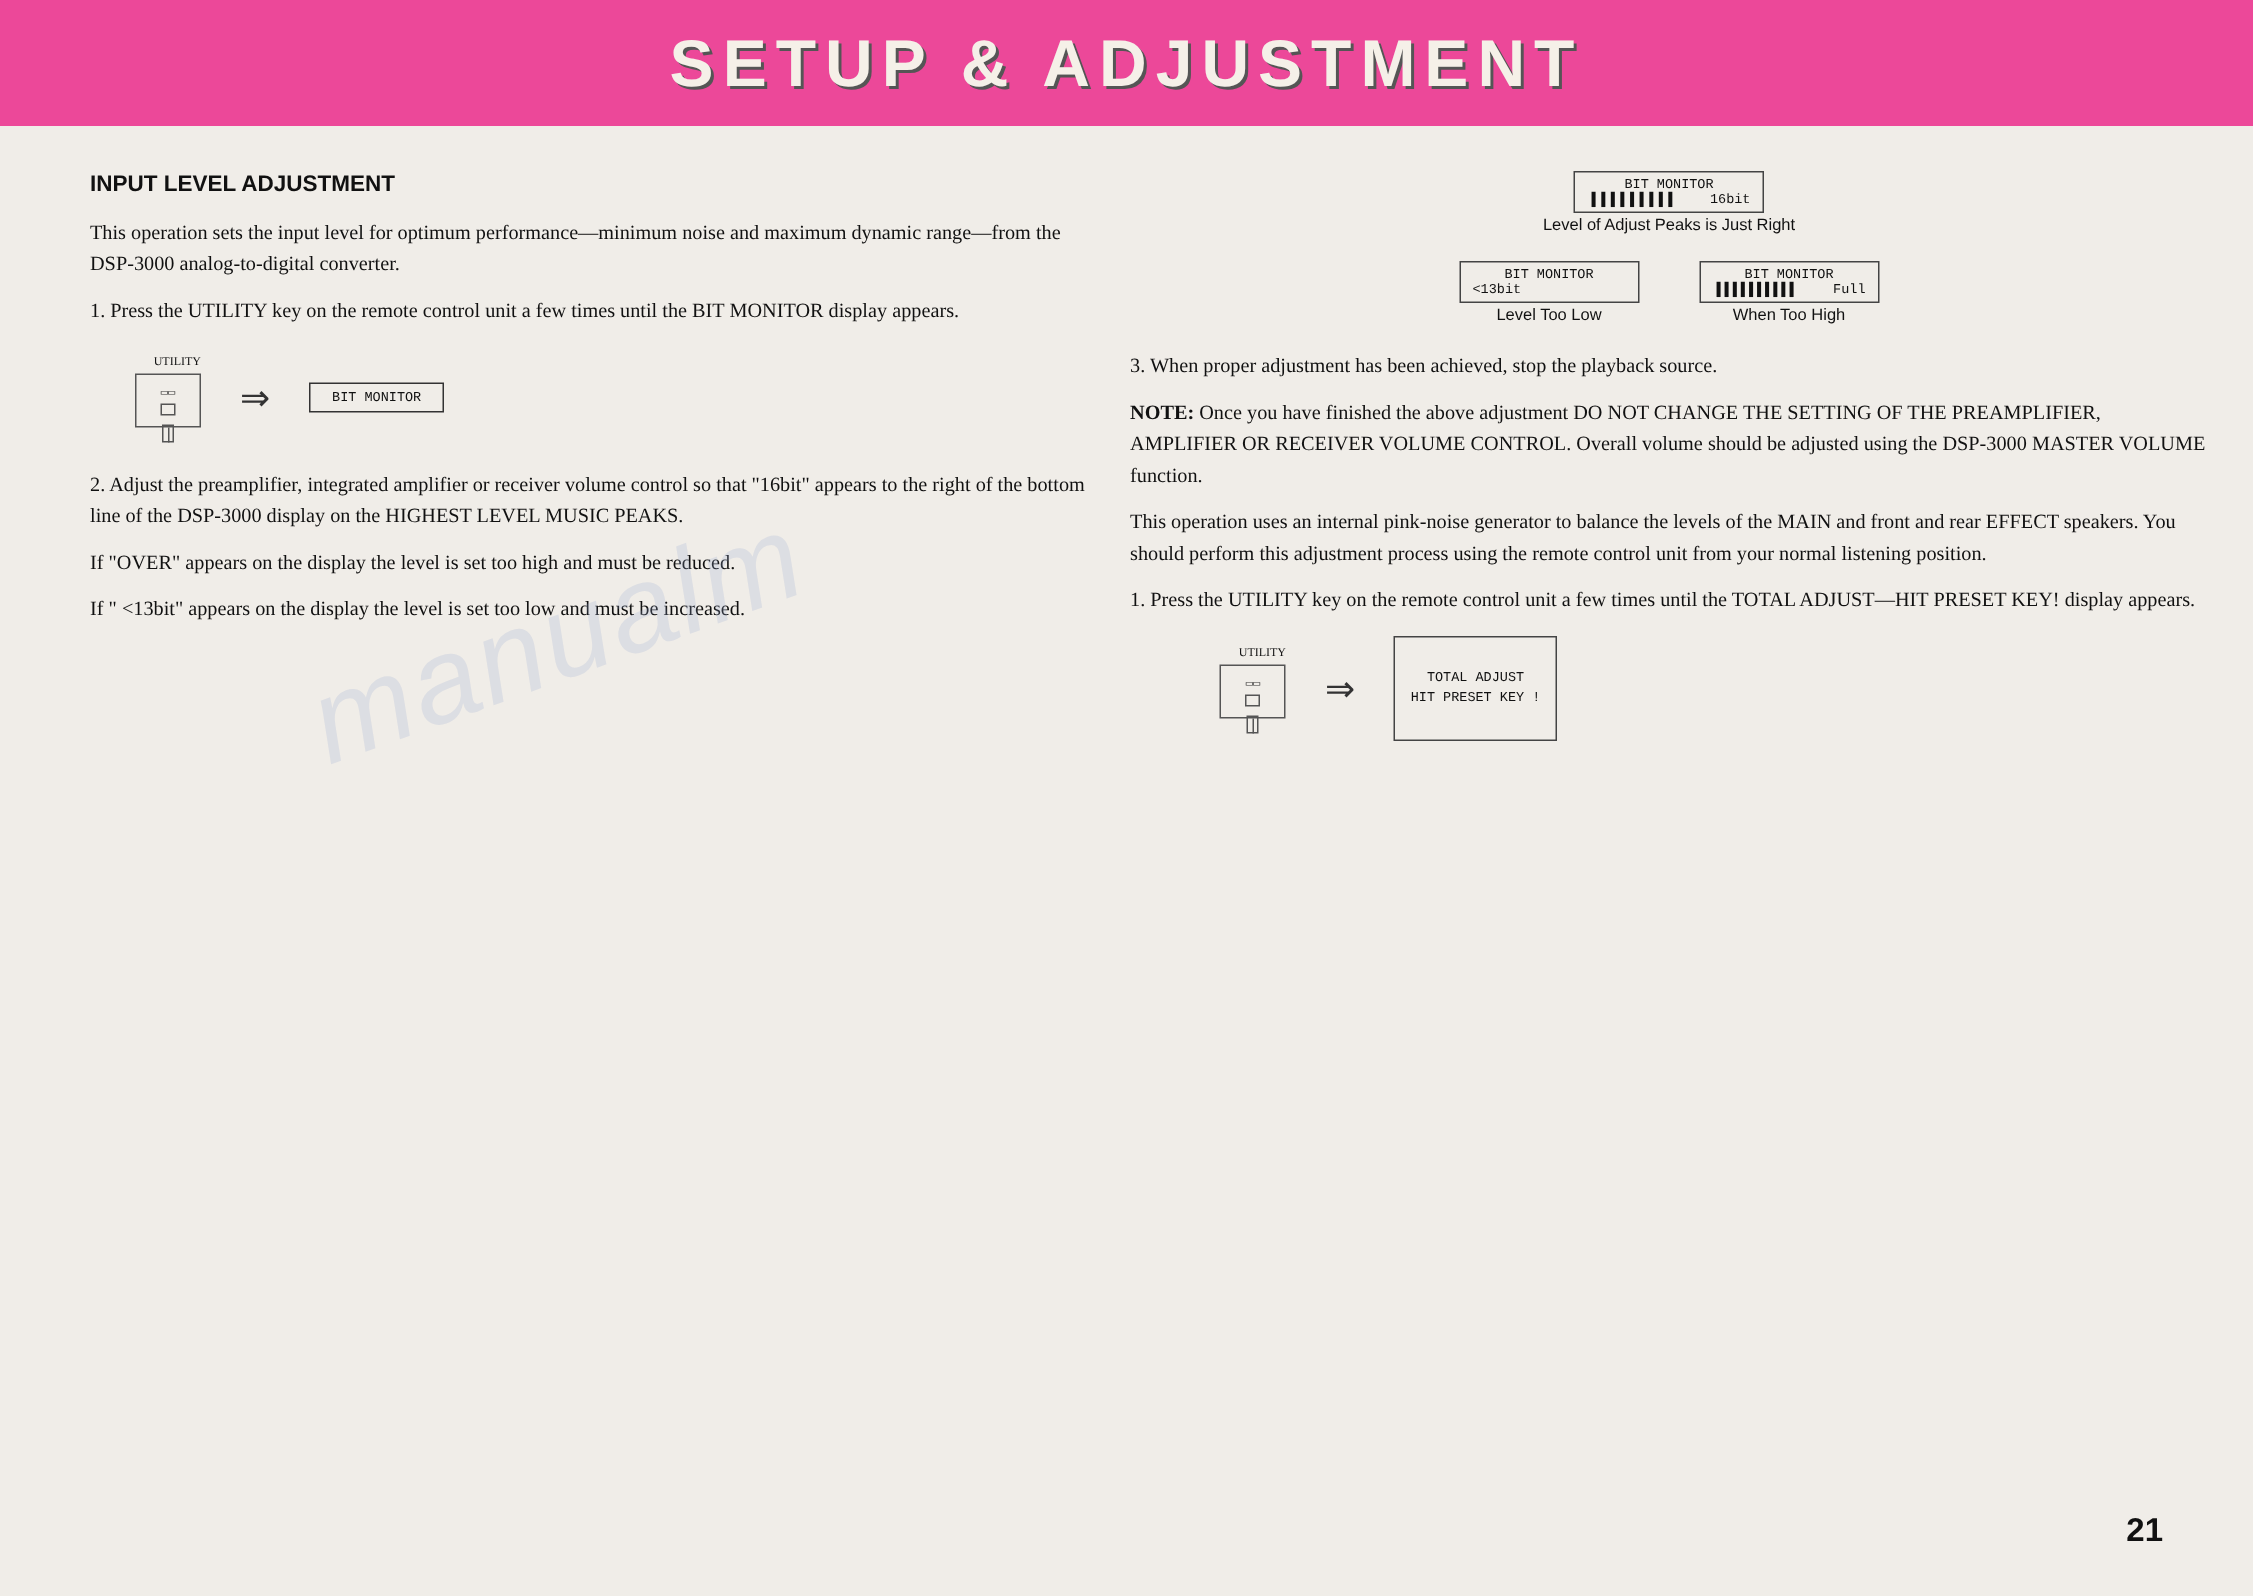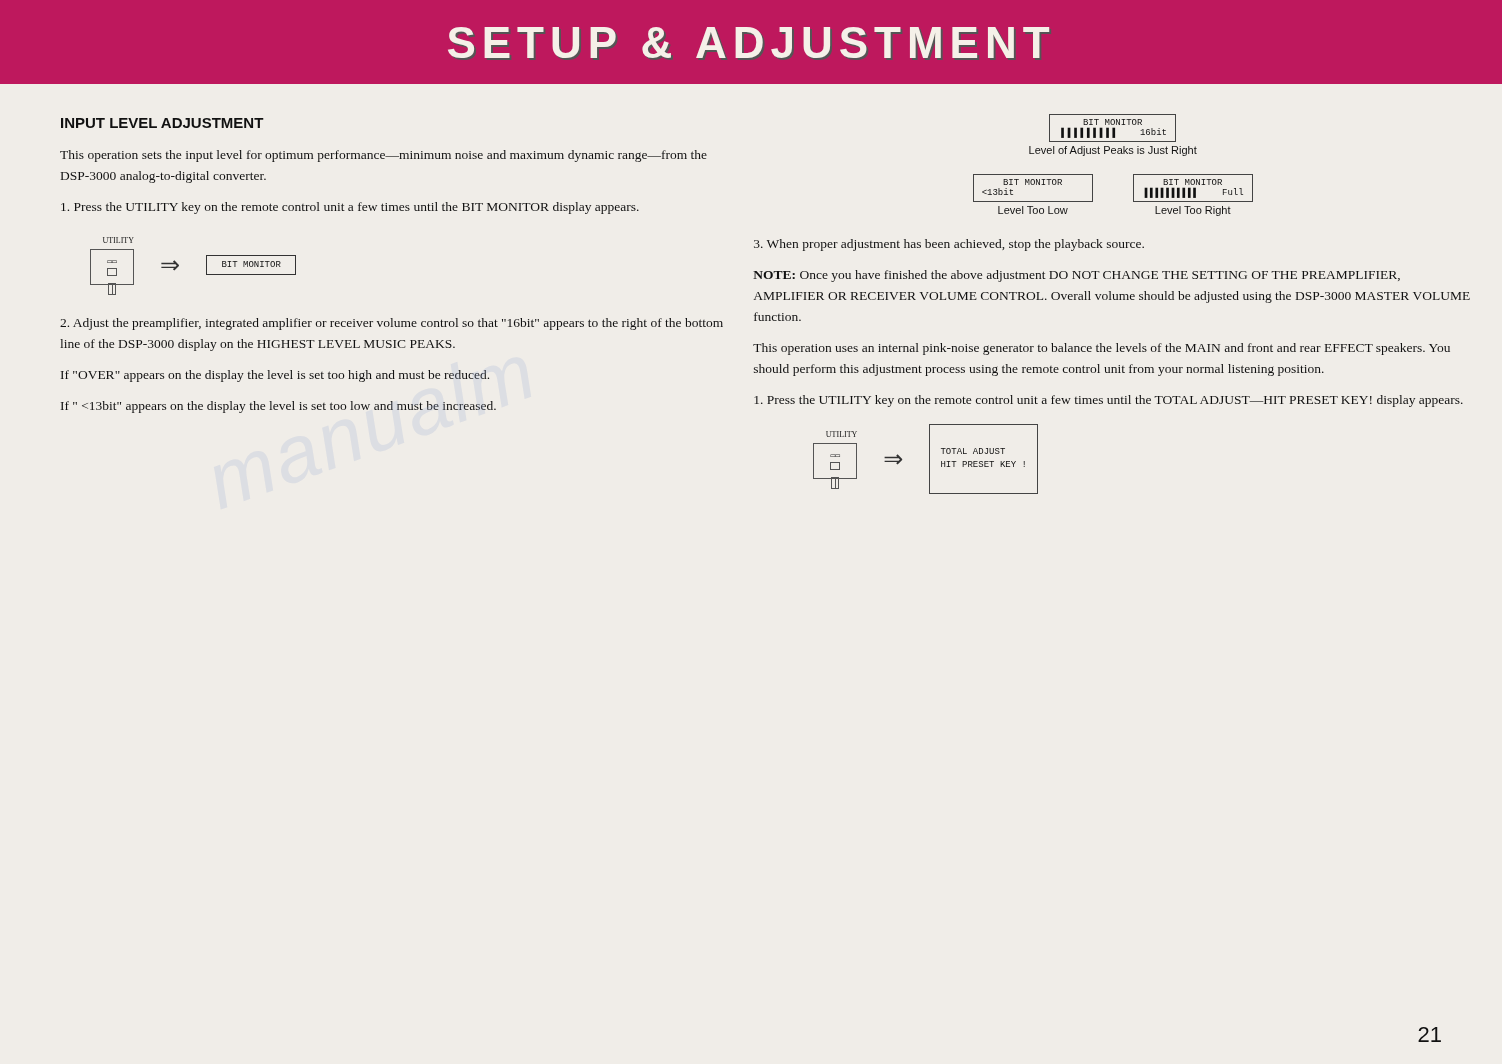--- a/index.html
+++ b/index.html
@@ -16,21 +16,21 @@
     .page-container {
       width: 1502px;
       min-height: 1064px;
       background: #f0ede8;
       position: relative;
     }
 
     
     .header {
       width: 100%;
-      background: #be185d;
+      background: #ec4899;
       padding: 18px 0 16px 0;
       text-align: center;
       margin-bottom: 30px;
     }
 
     .header-title {
       font-size: 44px;
       font-weight: bold;
       color: #f5f0e8;
       letter-spacing: 6px;
@@ -140,24 +140,24 @@
       transform: rotate(-20deg);
       pointer-events: none;
       white-space: nowrap;
       letter-spacing: 2px;
       z-index: 10;
     }
 
     
     .page-number {
       position: absolute;
-      bottom: 16px;
+      bottom: 31px;
       right: 60px;
       font-size: 22px;
-      font-weight: normal;
+      font-weight: bold;
       font-family: Arial, sans-serif;
     }
 
     .small-text {
       font-size: 9px;
       font-family: 'Courier New', monospace;
     }
     .utility-remote {
       border: 1px solid #555;
       width: 44px;
@@ -182,21 +182,21 @@
       font-family: Liberation Serif, serif;
       text-align: right;
       margin-bottom: 4px;
     }
 
     .total-adjust-box {
       border: 1px solid #444;
       padding: 21px 10px;
       font-size: 9px;
       font-family: 'Courier New', monospace;
-      text-align: left;
+      text-align: center;
       line-height: 1.4;
     }
   </style>
 </head>
 <body>
 
 <div class="page-container">
 
   <div class="header">
     <div class="header-title">SETUP &amp; ADJUSTMENT</div>
@@ -258,21 +258,21 @@
           <div class="bit-monitor-label">Level Too Low</div>
         </div>
         <div class="bit-monitor-item">
           <div class="bit-monitor-display">
             <div class="small-text">BIT MONITOR</div>
             <div style="display:flex; justify-content:space-between; align-items:center;">
               <span style="font-size:9px; letter-spacing:0px; font-family:'Courier New',monospace;">▐▐▐▐▐▐▐▐▐▐</span>
               <span style="font-size:9px; font-family:'Courier New',monospace; margin-left:4px;">Full</span>
             </div>
           </div>
-          <div class="bit-monitor-label">Level Too Right</div>
+          <div class="bit-monitor-label">When Too High</div>
         </div>
       </div>
 
       <p style="margin-top:18px;">3. When proper adjustment has been achieved, stop the playback source.</p>
 
       <p>
         <span class="note-bold">NOTE:</span><span> Once you have finished the above adjustment DO NOT CHANGE THE SETTING OF THE PREAMPLIFIER, AMPLIFIER OR RECEIVER VOLUME CONTROL. Overall volume should be adjusted using the DSP-3000 MASTER VOLUME function.</span>
       </p>
 
 

